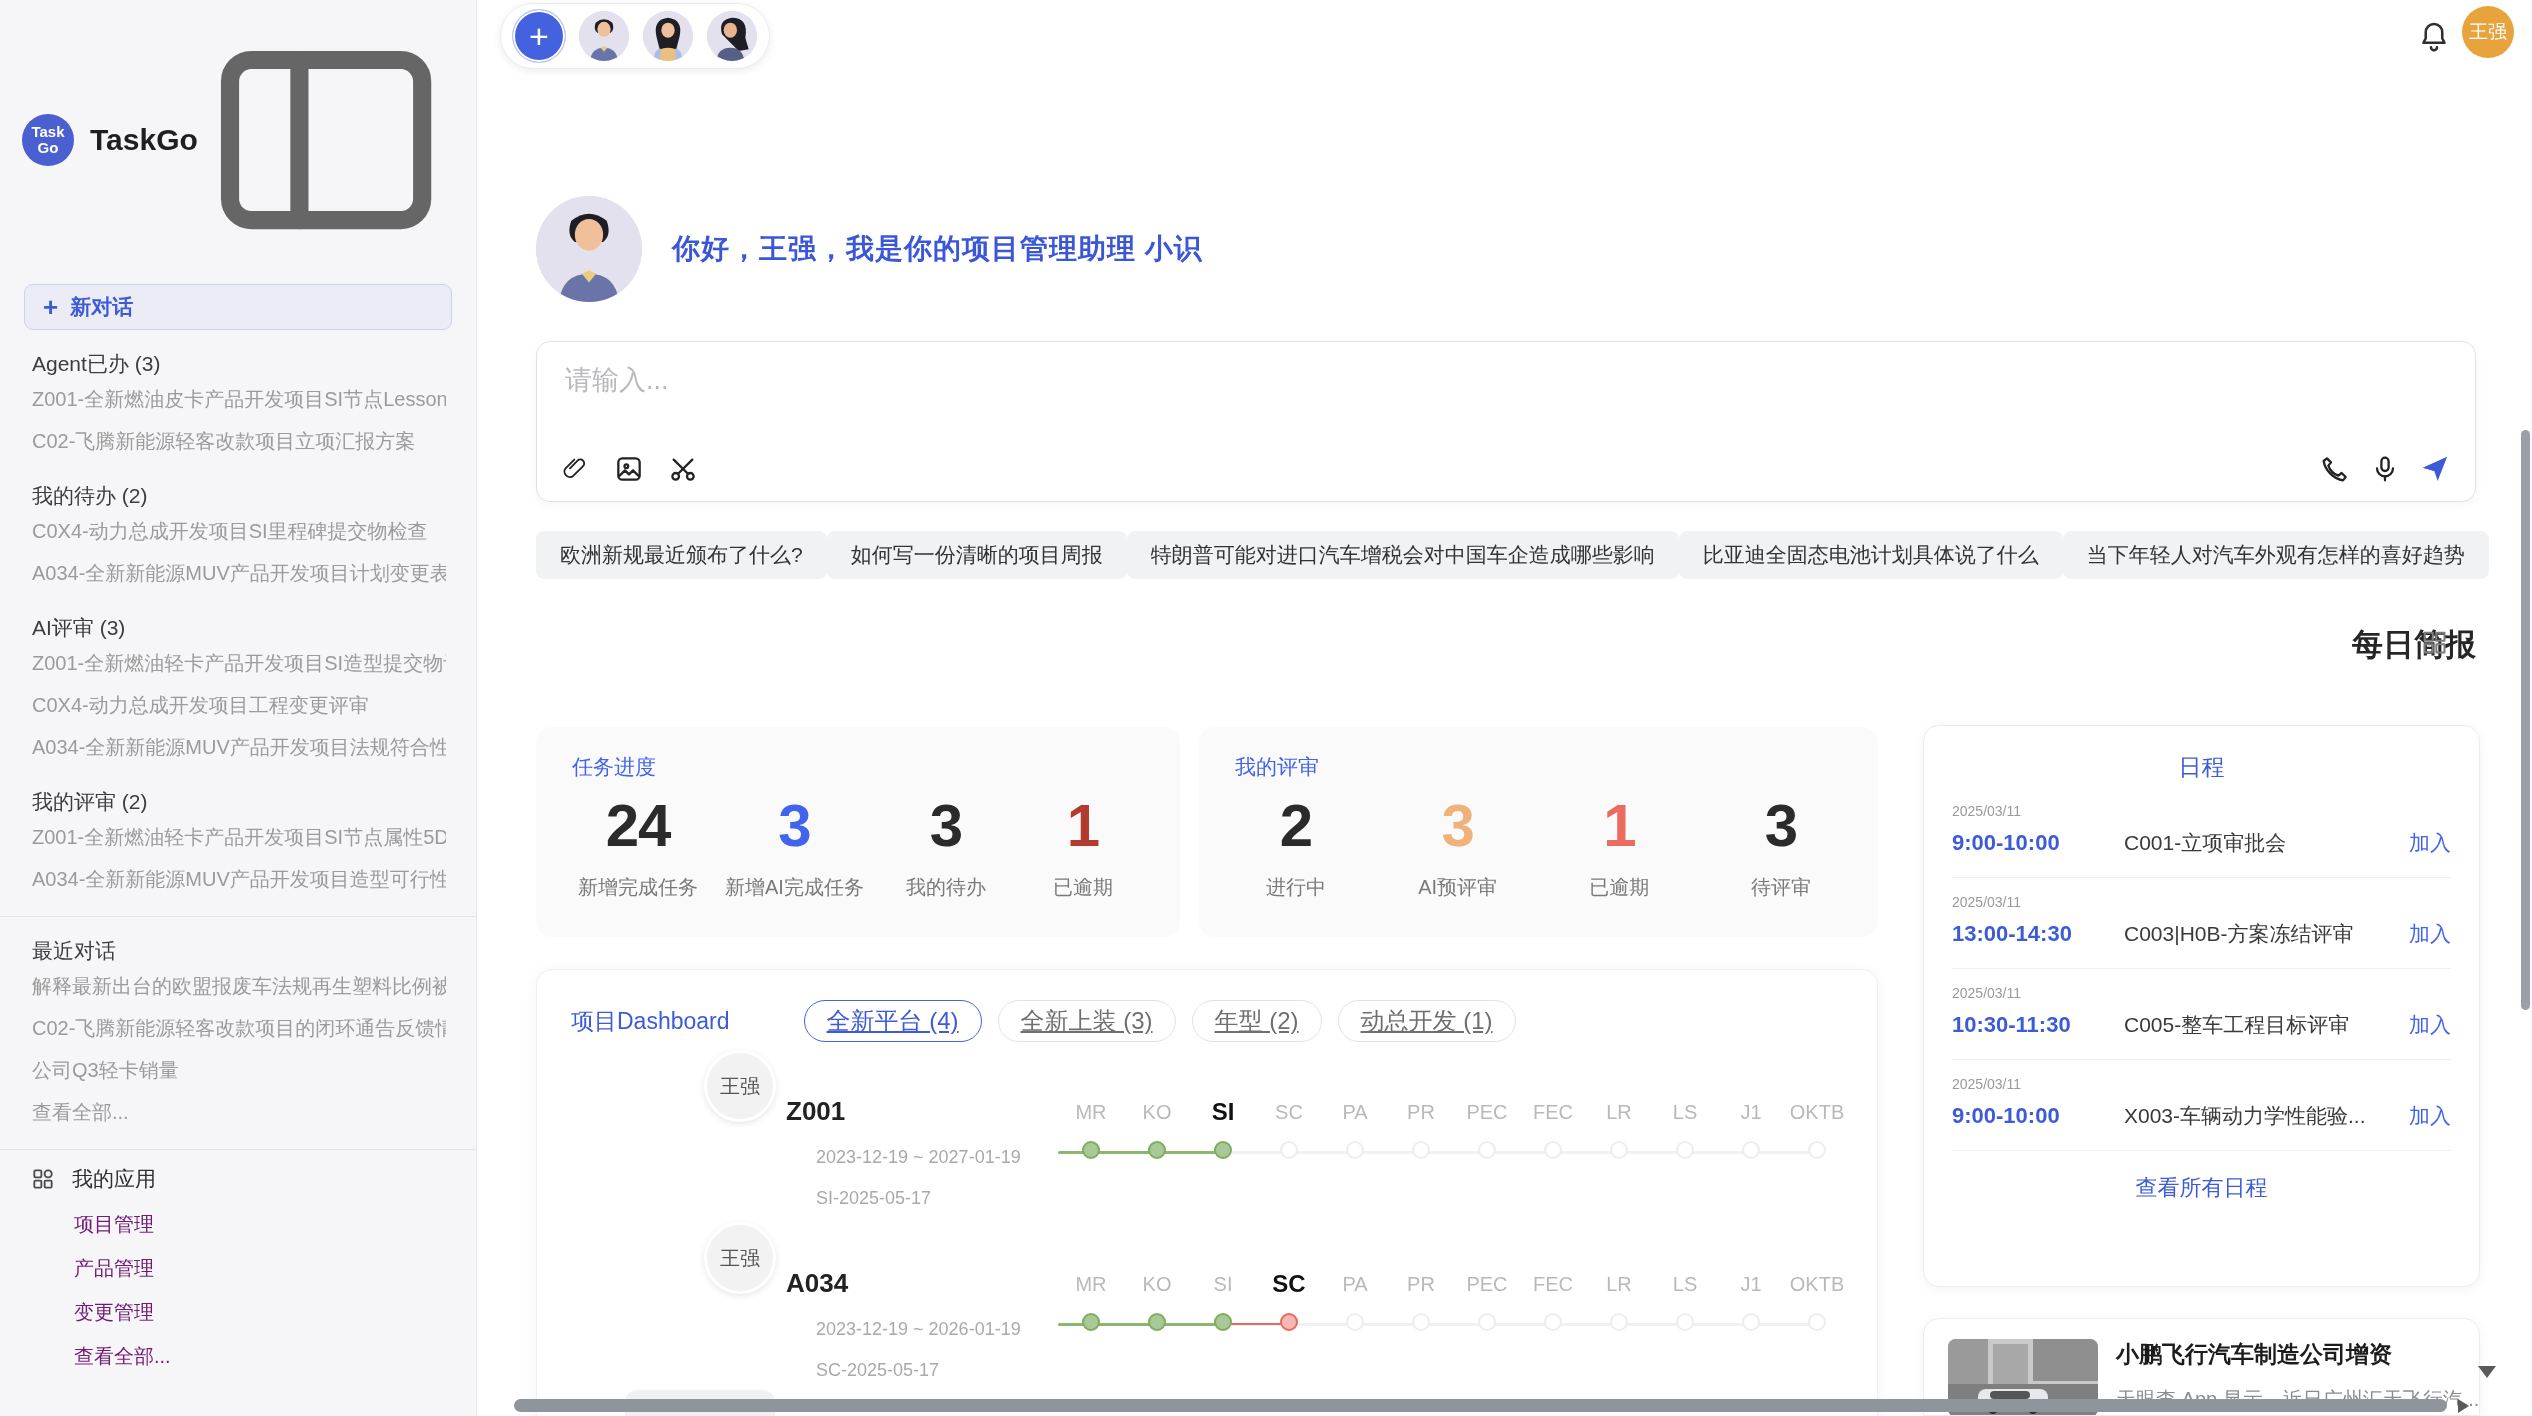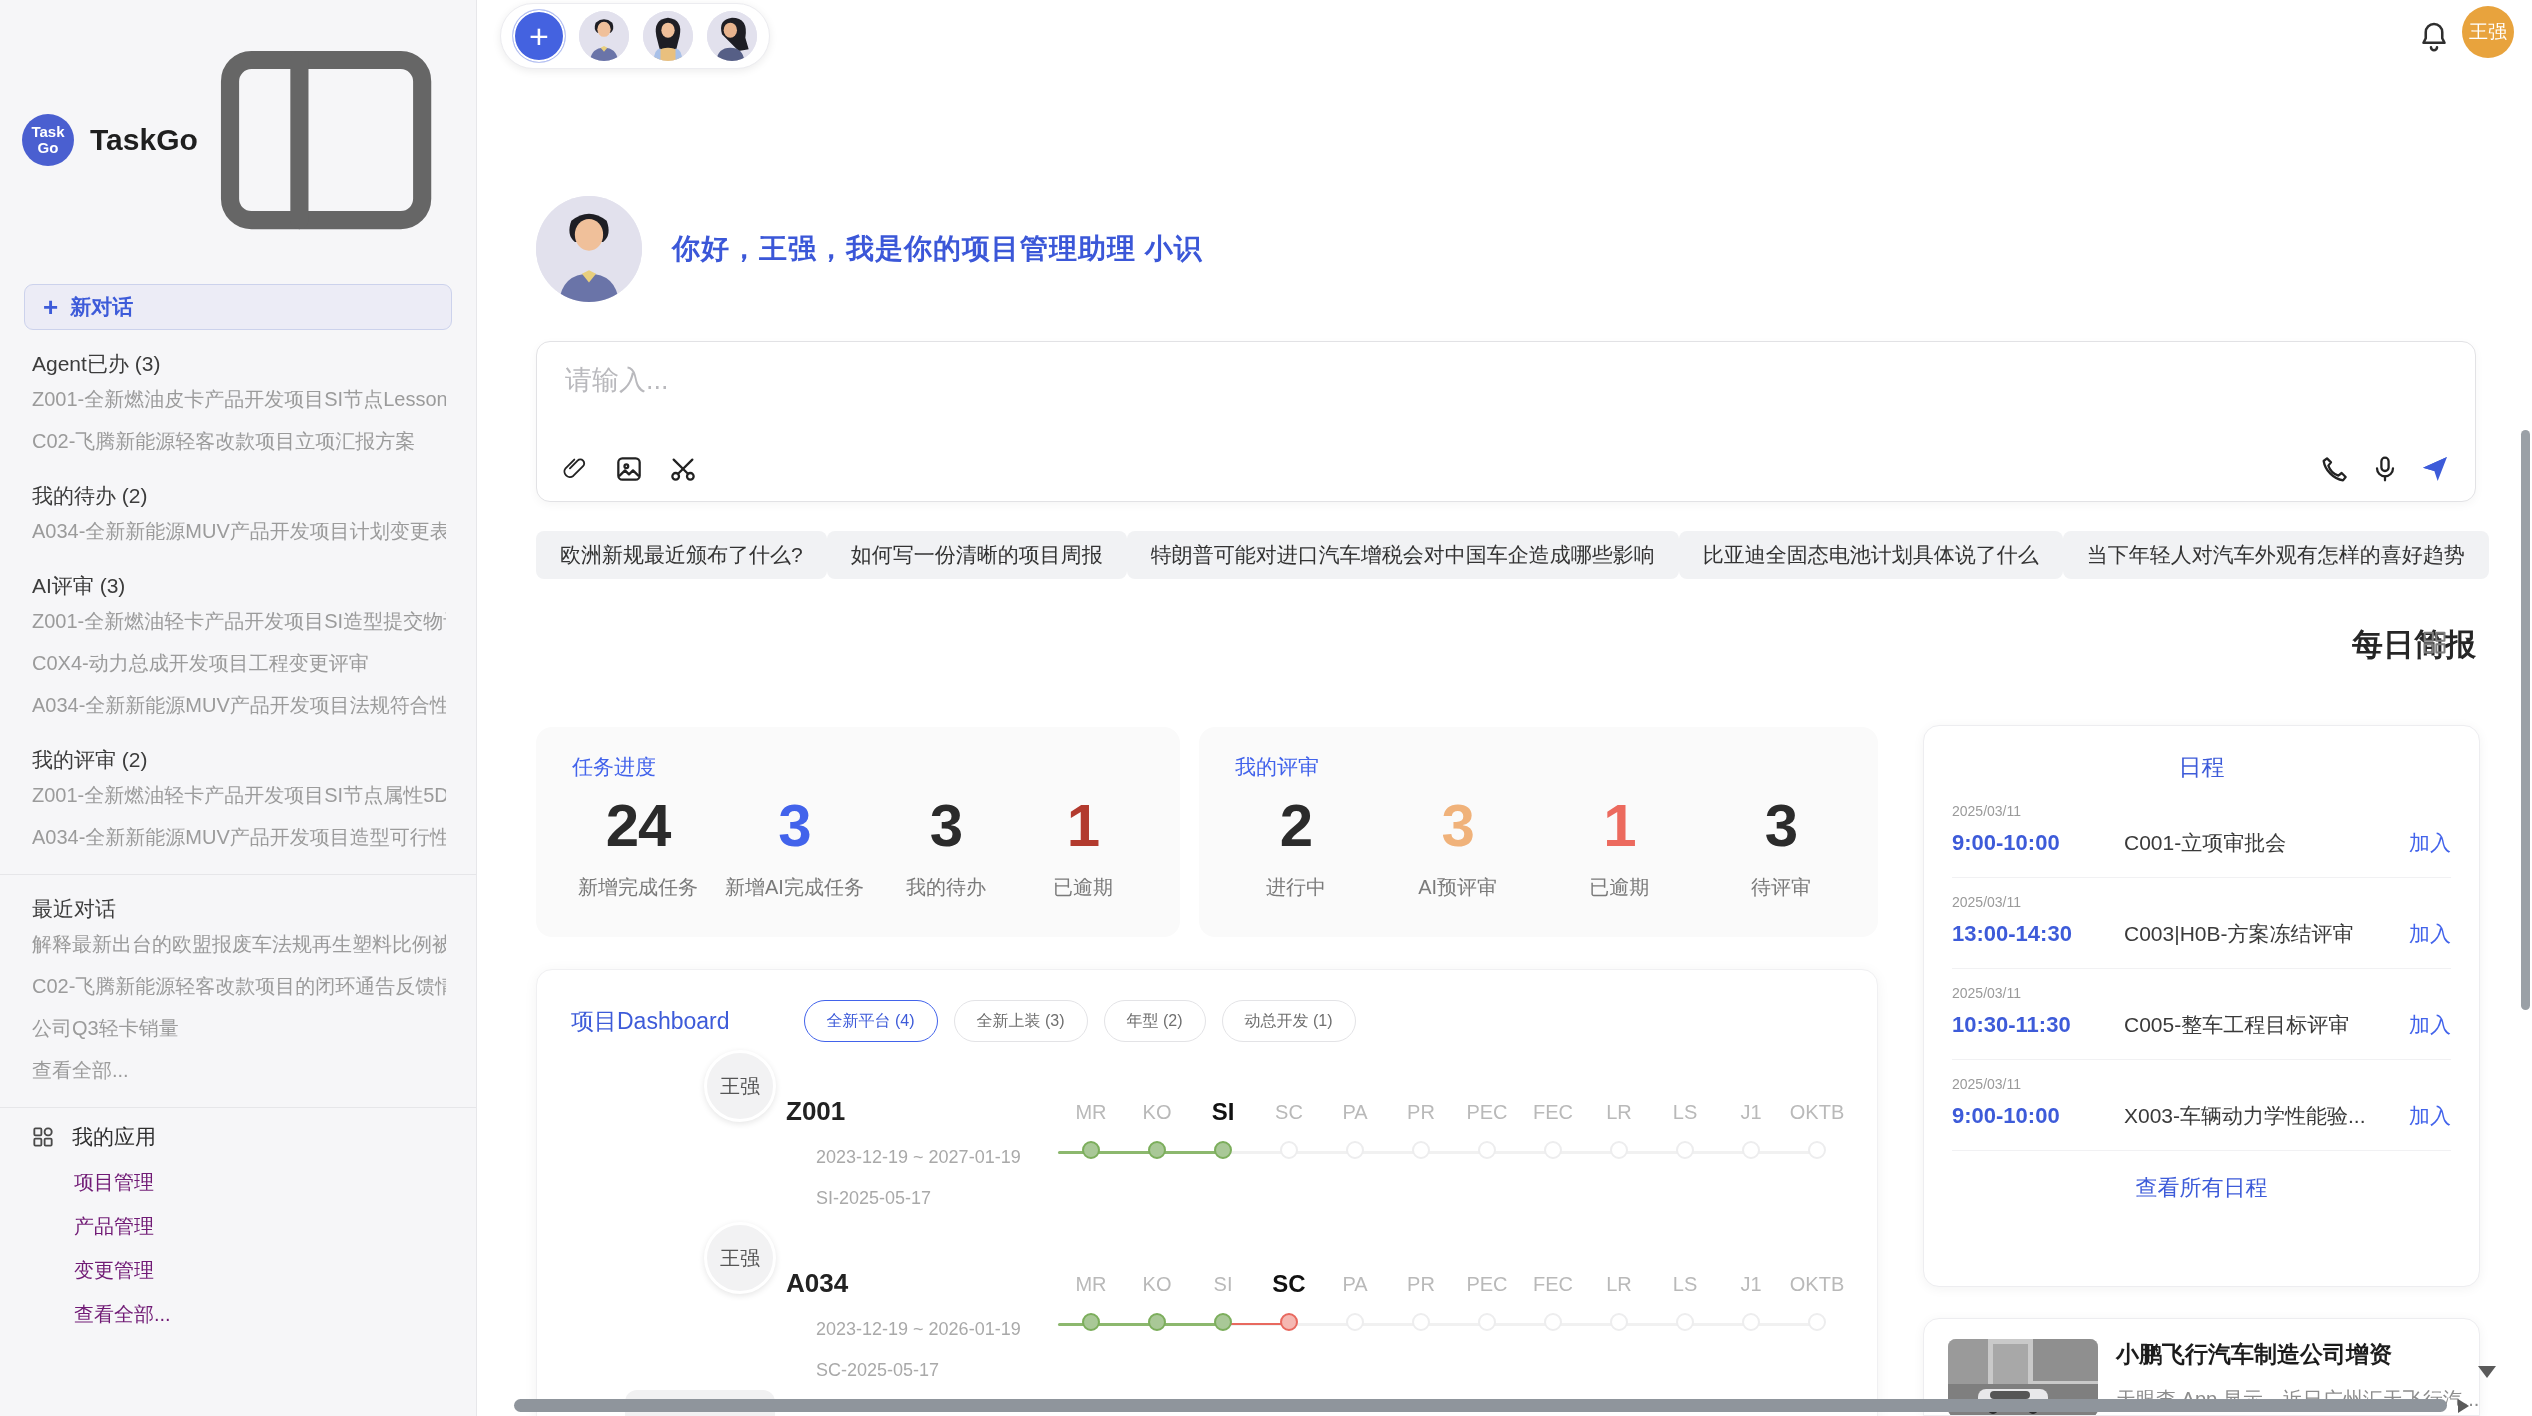--- a/index.html
+++ b/index.html
@@ -79,21 +79,21 @@
   .stat-v{font-size:60px;font-weight:600;letter-spacing:-1px;}
   .stat-l{font-size:20px;color:#7a7a7a;margin-top:14px;}
 
   
   .dash-card{position:absolute;left:536px;top:969px;width:1342px;height:470px;box-sizing:border-box;
     background:#fff;border:1px solid #f0f0f2;border-radius:16px;box-shadow:0 2px 14px rgba(0,0,0,.05);
     padding:30px 30px 0 34px;overflow:hidden;}
   .dash-head{display:flex;align-items:center;gap:14px;}
   .dash-title{font-size:23px;color:#3d5bd9;margin-right:60px;}
   .pill{height:42px;border-radius:21px;background:#fff;border:1px solid #e3e3e6;color:#6f6f6f;
-    font-size:16px;padding:0 22px;font-family:inherit;cursor:pointer;white-space:nowrap;margin-right:16px;}
+    font-size:24px;padding:0 22px;font-family:inherit;cursor:pointer;white-space:nowrap;margin-right:16px;text-decoration:underline;}
   .pill.active{border:1px solid #4263eb;color:#3d5bd9;}
   .proj-row{display:flex;align-items:flex-start;margin-top:52px;}
   .car-wrap{position:relative;width:215px;flex:0 0 auto;}
   .car-img{width:160px;height:110px;}
   .owner-badge{position:absolute;right:10px;bottom:-28px;width:66px;height:66px;border-radius:50%;
     background:#f2f2f3;border:3px solid #fff;box-shadow:0 2px 6px rgba(0,0,0,.10);
     display:flex;align-items:center;justify-content:center;font-size:20px;color:#555;}
   .proj-info{width:272px;flex:0 0 auto;padding-top:2px;}
   .proj-code{font-size:26px;font-weight:bold;color:#222;}
   .proj-meta{display:flex;align-items:center;gap:10px;margin-top:20px;color:#a9a9a9;font-size:18px;white-space:nowrap;}
@@ -168,20 +168,21 @@
       <span class="icn chev"></span>
     </div>
   <div class="side-item">Z001-全新燃油皮卡产品开发项目SI节点Lesson Learn报告</div>
         <div class="side-item">C02-飞腾新能源轻客改款项目立项汇报方案</div>
       </div>
       <div class="side-section">
     <div class="side-title-row">
       <span class="side-title">我的待办 (2)</span>
       <span class="icn chev"></span>
     </div>
+  <div class="side-item">C0X4-动力总成开发项目SI里程碑提交物检查</div>
         <div class="side-item">A034-全新新能源MUV产品开发项目计划变更表编写</div>
       </div>
       <div class="side-section">
     <div class="side-title-row">
       <span class="side-title">AI评审 (3)</span>
       <span class="icn chev"></span>
     </div>
   <div class="side-item">Z001-全新燃油轻卡产品开发项目SI造型提交物评审</div>
         <div class="side-item">C0X4-动力总成开发项目工程变更评审</div>
         <div class="side-item">A034-全新新能源MUV产品开发项目法规符合性评审</div>

